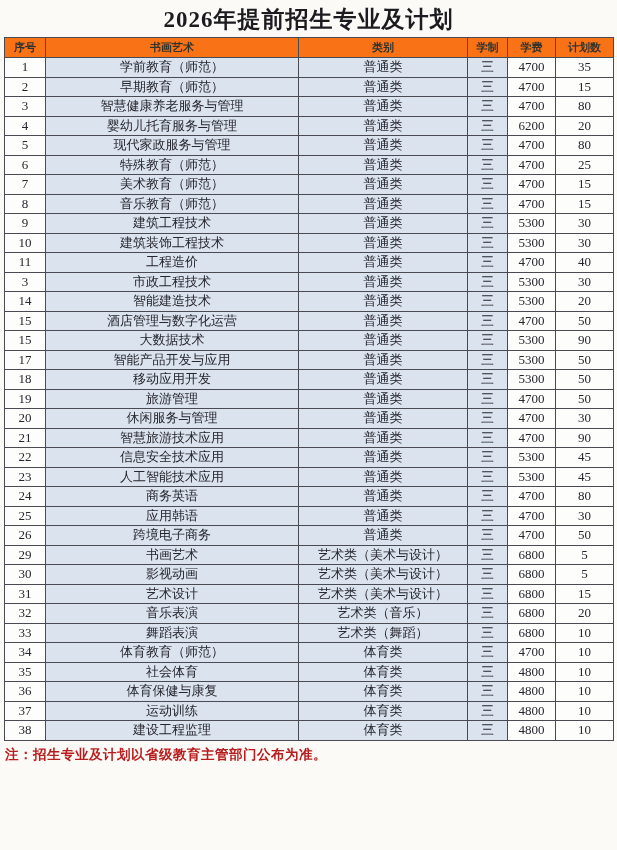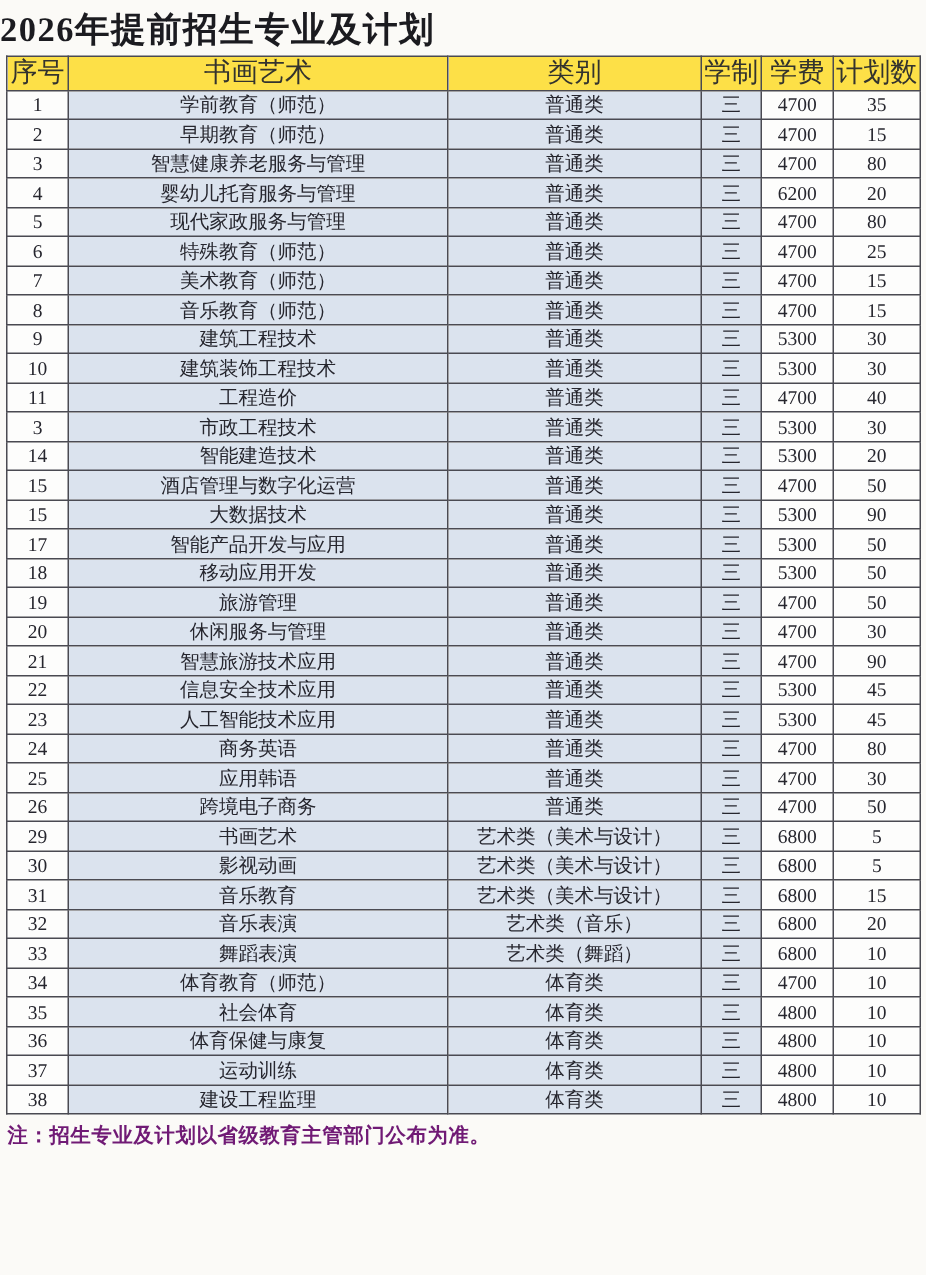--- a/index.html
+++ b/index.html
@@ -4,20 +4,21 @@
 <style>
   html,body{margin:0;padding:0;}
   body{
     width:617px;height:850px;
     background:#fbfaf7;
     font-family:"Liberation Serif","DejaVu Serif",serif;
     color:#26262e;
     overflow:hidden;
   }
   .title{
+    text-align:center;
     font-size:23px;
     font-weight:bold;
     color:#1b1b20;
     padding-top:6px;
     letter-spacing:1px;
     line-height:28px;
   }
   table.plan{
     border-collapse:collapse;
     table-layout:fixed;
@@ -29,31 +30,31 @@
     text-align:center;
     vertical-align:middle;
     padding:0 1px;
     font-size:13px;
     line-height:1.2;
     height:18.5px;
     overflow:hidden;
     white-space:pre-line;
   }
   .plan th{
-    background:#fde047;
-    font-size:18px;
-    font-weight:normal;
+    background:#f97316;
+    font-size:11px;
+    font-weight:bold;
     height:19px;
     color:#33332e;
   }
   td.col-no,td.col-tuition,td.col-plan{background:#fdfdfc;}
   td.col-name,td.col-category,td.col-years{background:#dbe3ee;}
   tr.tall td{height:42px;}
   .note{
-    color:#701a75;
+    color:#b91c1c;
     font-weight:bold;
     font-size:13.5px;
     margin:5px 0 0 5px;
     letter-spacing:0.5px;
   }
 </style>
 </head>
 <body>
 
 <div class="title">2026年提前招生专业及计划</div>
@@ -289,21 +290,21 @@
       <tr>
         <td class="col-no">30</td>
         <td class="col-name">影视动画</td>
         <td class="col-category">艺术类（美术与设计）</td>
         <td class="col-years">三</td>
         <td class="col-tuition">6800</td>
         <td class="col-plan">5</td>
       </tr>
       <tr>
         <td class="col-no">31</td>
-        <td class="col-name">音乐教育</td>
+        <td class="col-name">艺术设计</td>
         <td class="col-category">艺术类（美术与设计）</td>
         <td class="col-years">三</td>
         <td class="col-tuition">6800</td>
         <td class="col-plan">15</td>
       </tr>
       <tr>
         <td class="col-no">32</td>
         <td class="col-name">音乐表演</td>
         <td class="col-category">艺术类（音乐）</td>
         <td class="col-years">三</td>

